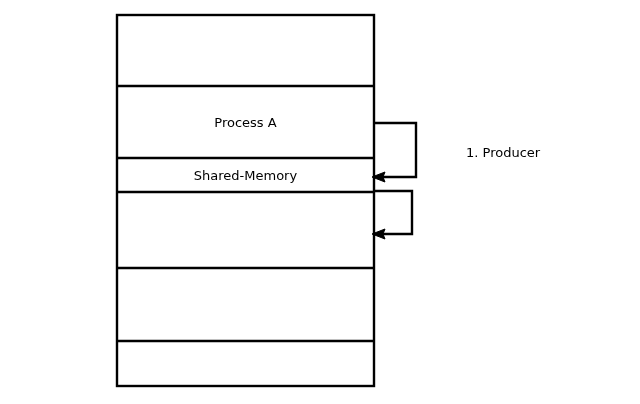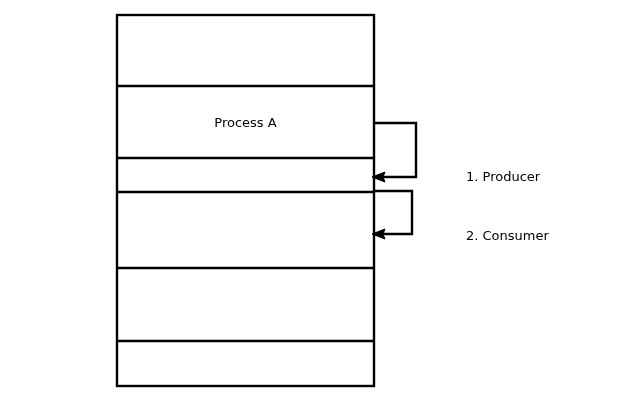--- a/index.html
+++ b/index.html
@@ -32,21 +32,20 @@
     white-space: nowrap;
     line-height: 1;
   }
   .flow-label {
     position: absolute;
     color: #000000;
     font-size: 13px;
     font-family: "DejaVu Sans", sans-serif;
     white-space: nowrap;
     line-height: 1;
-    margin-top: 24px;
   }
   .row-hit {
     position: absolute;
   }
 </style>
 </head>
 <body>
 
 <div id="canvas">
 
@@ -69,20 +68,20 @@
 
   <div class="row-hit" style="left:118px; top:16px; width:255px; height:69px;"></div>
   <div class="row-hit" style="left:118px; top:87px; width:255px; height:70px;"></div>
   <div class="row-hit" style="left:118px; top:159px; width:255px; height:32px;"></div>
   <div class="row-hit" style="left:118px; top:193px; width:255px; height:74px;"></div>
   <div class="row-hit" style="left:118px; top:269px; width:255px; height:71px;"></div>
   <div class="row-hit" style="left:118px; top:342px; width:255px; height:43px;"></div>
 
   <div class="box-label" style="left:117px; top:116px; width:257px;">Process A</div>
 
+  <div class="box-label" style="left:117px; top:169px; width:257px;">Shared-Memory</div>
 
 
 
   <div class="flow-label" style="left:466px; top:146px;">1. Producer</div>
 
-  <div class="flow-label" style="left:466px; top:205px;">2. Consumer</div>
 
 </div>
 
 </body></html>

